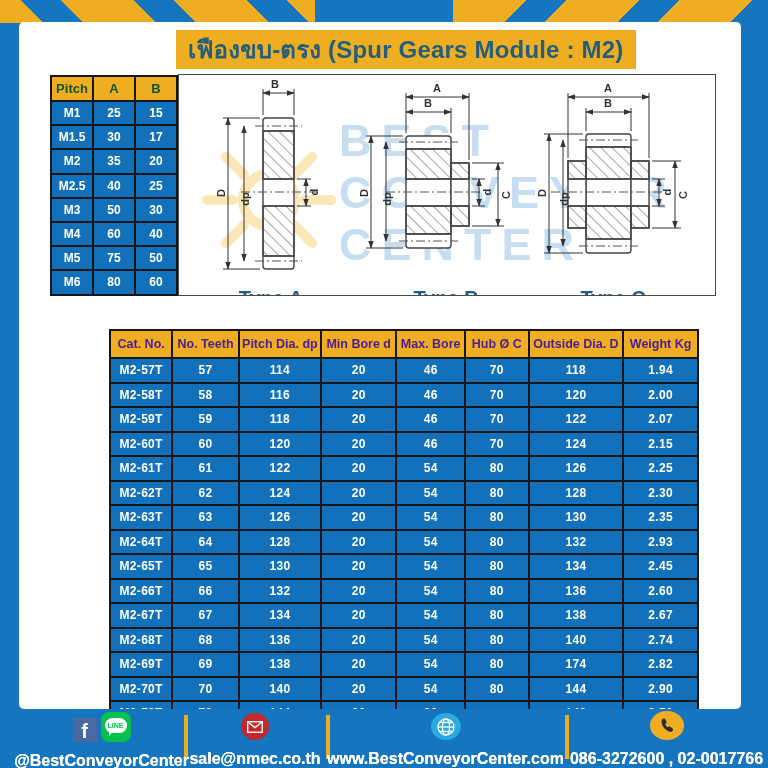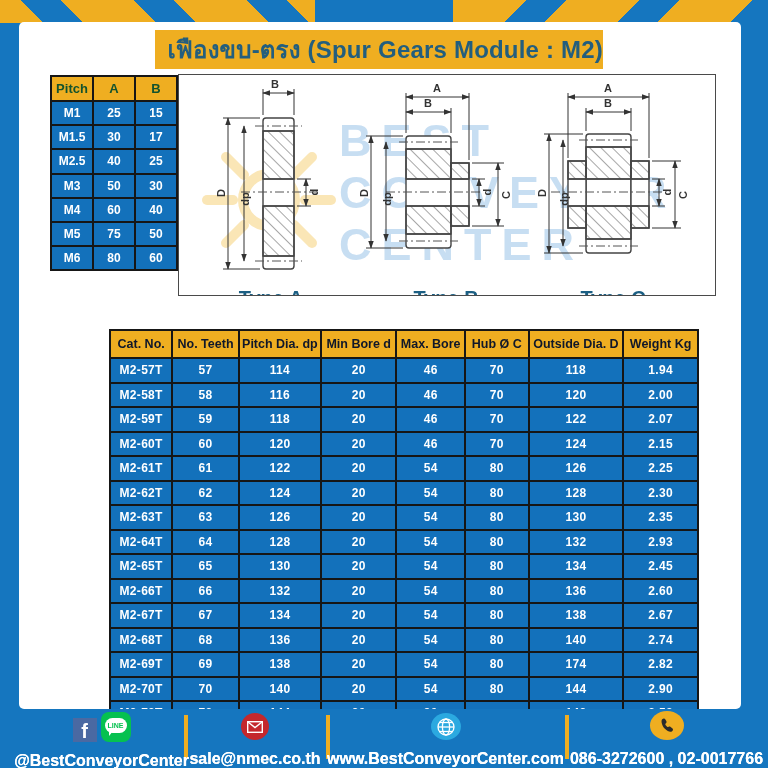--- a/index.html
+++ b/index.html
@@ -10,40 +10,40 @@
   }
   
   .stripes{position:absolute;top:0;height:23px;}
   .stripes.left{left:-30px;width:345px;
     background:repeating-linear-gradient(45deg,#EFAE21 0 52px,transparent 52px 80px);}
   .stripes.right{right:-30px;width:345px;
     background:repeating-linear-gradient(135deg,#EFAE21 0 52px,transparent 52px 80px);}
   
   .page{position:absolute;left:19px;top:22px;width:722px;height:687px;background:#ffffff;border-radius:5px;}
   
-  .title-bar{position:absolute;left:136px;top:8px;width:448px;height:39px;background:#EFAE21;
-    display:flex;align-items:center;justify-content:flex-end;}
+  .title-bar{position:absolute;left:157px;top:8px;width:448px;height:39px;background:#EFAE21;
+    display:flex;align-items:center;justify-content:flex-start;padding-left:12px;}
   .title-bar span{font-size:24px;font-weight:bold;color:#235E7E;letter-spacing:.2px;white-space:nowrap;}
   
   .pitch-table{position:absolute;left:31px;top:53px;width:128px;border-collapse:collapse;table-layout:fixed;}
   .pitch-table th,.pitch-table td{border:2px solid #161616;text-align:center;padding:0;height:22.2px;font-size:12px;}
   .pitch-table th{background:#EFAE21;color:#14532d;font-weight:bold;font-size:13px;height:23px;}
   .pitch-table td{background:#1371BB;color:#fff;font-weight:600;}
   
   .panel{position:absolute;left:159px;top:52px;width:538px;height:222px;background:#fff;border:1.5px solid #4a4a4a;box-sizing:border-box;overflow:hidden;}
   .wm-text{position:absolute;left:160px;top:40px;width:380px;color:rgba(122,176,223,.42);
     font-weight:bold;font-size:45px;line-height:52px;letter-spacing:10px;pointer-events:none;}
   .wm-logo{position:absolute;left:20px;top:55px;opacity:.5;pointer-events:none;}
   .type-label{position:absolute;top:212px;font-size:20px;font-weight:bold;color:#1C5F83;text-align:center;width:140px;}
   .type-a{left:22px;} .type-b{left:197px;} .type-c{left:364px;}
   svg text.dim{font-family:"Liberation Sans",sans-serif;font-size:11px;fill:#333;font-weight:bold;}
   
   .main-table{position:absolute;left:90px;top:307px;width:590px;height:394px;border-collapse:collapse;table-layout:fixed;}
   .main-table th,.main-table td{border:2px solid #161616;text-align:center;padding:0;font-size:12px;}
-  .main-table th{background:#EFAE21;color:#0f172a;font-weight:bold;font-size:12.5px;height:26px;}
+  .main-table th{background:#EFAE21;color:#4c1d95;font-weight:bold;font-size:12.5px;height:26px;}
   .main-table td{background:#1371BB;color:#fff;font-weight:600;height:22.5px;letter-spacing:.3px;}
   
   .footer{position:absolute;left:0;top:709px;width:768px;height:59px;background:#1576BF;}
   .divider{position:absolute;top:6px;width:4px;height:44px;background:#EFAE21;}
   .f-sec{position:absolute;top:0;height:59px;display:flex;flex-direction:column;align-items:center;justify-content:flex-start;}
   .f-label{color:#fff;font-weight:bold;font-size:16px;white-space:nowrap;margin-top:10px;text-shadow:0 0 0 #fff;}
   .icon-row{display:flex;align-items:flex-end;gap:4px;height:34px;margin-top:3px;}
   .fb{width:24px;height:24px;background:#4A69A2;color:#fff;font-weight:bold;font-size:20px;
       display:flex;align-items:flex-end;justify-content:center;line-height:22px;}
   .line-ic{width:30px;height:30px;background:#06C150;border-radius:8px;position:relative;}
@@ -80,20 +80,25 @@
           <td>25</td>
           <td>15</td>
         </tr>
 
         <tr>
           <td>M1.5</td>
           <td>30</td>
           <td>17</td>
         </tr>
 
+        <tr>
+          <td>M2</td>
+          <td>35</td>
+          <td>20</td>
+        </tr>
 
         <tr>
           <td>M2.5</td>
           <td>40</td>
           <td>25</td>
         </tr>
 
         <tr>
           <td>M3</td>
           <td>50</td>

